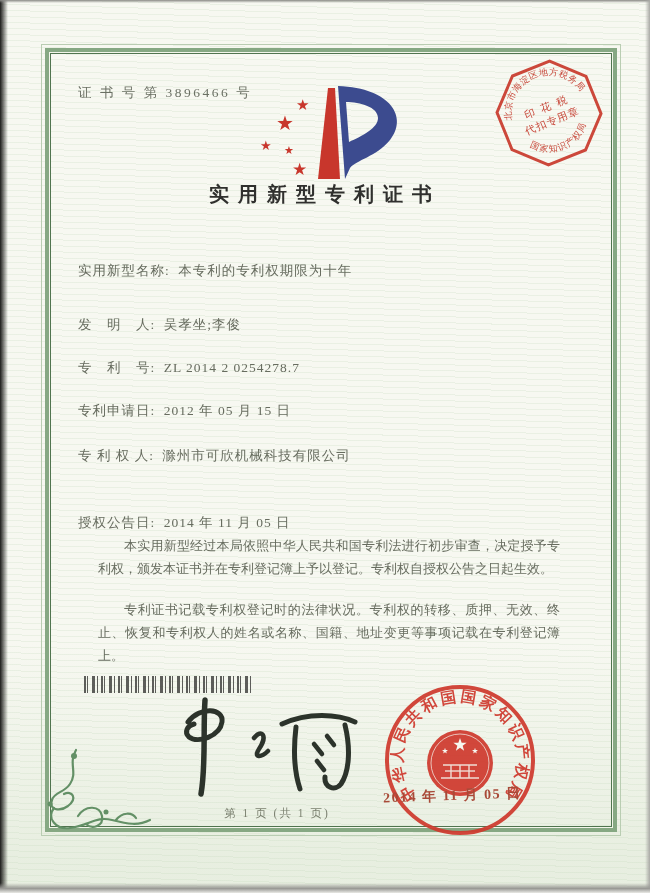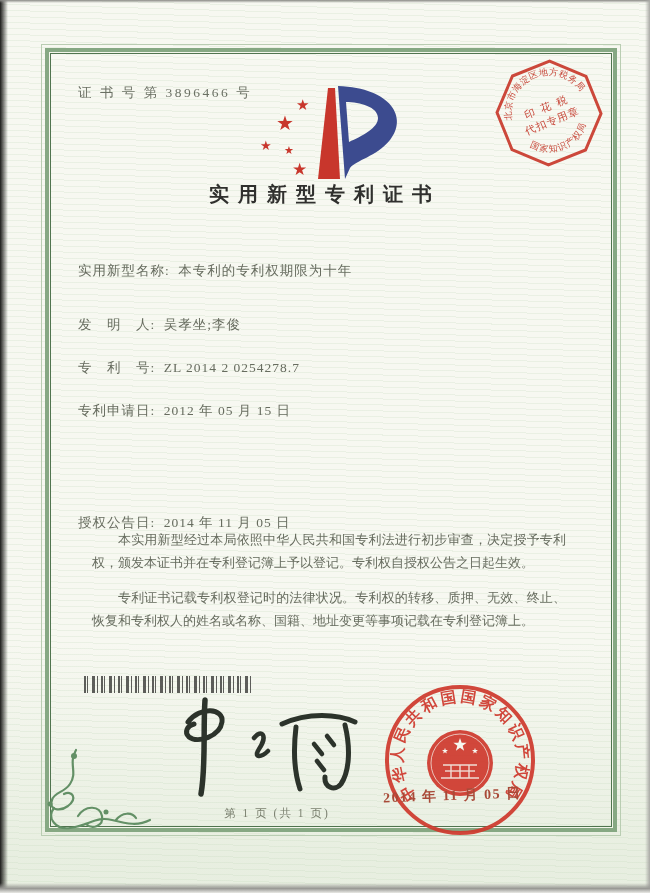--- a/index.html
+++ b/index.html
@@ -25,21 +25,21 @@
   .tax-stamp{position:absolute;left:494px;top:58px;width:110px;height:110px;
     transform:rotate(-22deg);opacity:.92;}
   .logo{position:absolute;left:252px;top:80px;width:164px;height:106px;}
   .title{position:absolute;left:0;top:181px;width:100%;text-align:center;
     font-size:20px;font-weight:700;color:#30302e;letter-spacing:9px;}
   .field{position:absolute;left:78px;font-size:13.5px;color:#676c5f;letter-spacing:1px;white-space:nowrap;}
   .f0{top:262px}.f1{top:316px}.f2{top:359px}.f3{top:402px}.f4{top:447px}.f5{top:514px}
   .field .lbl{margin-right:4px;}
   .body-text{position:absolute;left:80px;top:516px;width:498px;
     font-size:13px;line-height:23px;color:#676c5f;text-align:justify;}
-  .body-text p{margin:12px;text-indent:2em;}
+  .body-text p{margin:18px;text-indent:2em;}
   .barcode{position:absolute;left:84px;top:676px;width:168px;height:17px;opacity:.82;
     background:repeating-linear-gradient(90deg,
       #3c3c3a 0 2px, transparent 2px 3px,
       #3c3c3a 3px 4px, transparent 4px 8px,
       #3c3c3a 8px 11px, transparent 11px 13px,
       #3c3c3a 13px 14px, transparent 14px 17px);}
   .ornament{position:absolute;left:38px;top:746px;width:120px;height:92px;}
   .signer{position:absolute;left:88px;top:726px;font-size:15px;color:#3a3f36;
     font-weight:600;letter-spacing:3px;line-height:30px;}
   .signature{position:absolute;left:158px;top:692px;width:215px;height:108px;}
@@ -104,20 +104,24 @@
     <span>吴孝坐;李俊</span>
   </div>
   <div class="field f2">
     <span class="lbl">专　利　号:</span>
     <span>ZL 2014 2 0254278.7</span>
   </div>
   <div class="field f3">
     <span class="lbl">专利申请日:</span>
     <span>2012 年 05 月 15 日</span>
   </div>
+  <div class="field f4">
+    <span class="lbl">专 利 权 人:</span>
+    <span>滁州市可欣机械科技有限公司</span>
+  </div>
   <div class="field f5">
     <span class="lbl">授权公告日:</span>
     <span>2014 年 11 月 05 日</span>
   </div>
 
   <div class="body-text">
     <p>本实用新型经过本局依照中华人民共和国专利法进行初步审查，决定授予专利权，颁发本证书并在专利登记簿上予以登记。专利权自授权公告之日起生效。</p>
     <p>专利证书记载专利权登记时的法律状况。专利权的转移、质押、无效、终止、恢复和专利权人的姓名或名称、国籍、地址变更等事项记载在专利登记簿上。</p>
   </div>
 

